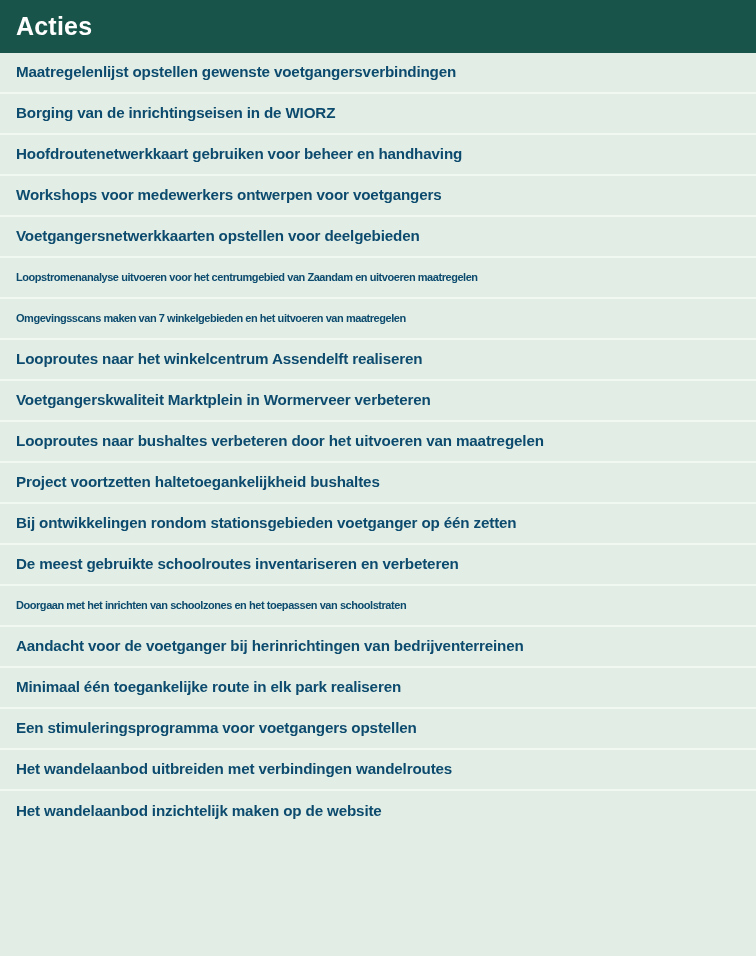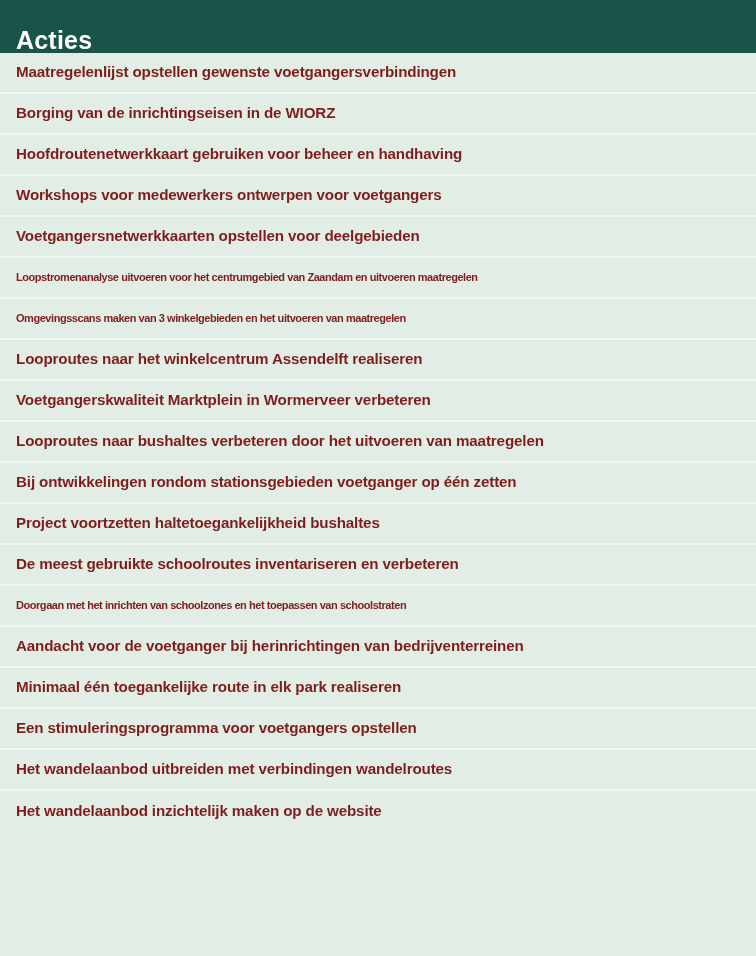--- a/index.html
+++ b/index.html
@@ -21,21 +21,21 @@
     display: flex;
     flex-direction: column;
     overflow: hidden;
   }
 
   .panel-header {
     background: #18544a;
     height: 53px;
     min-height: 53px;
     display: flex;
-    align-items: flex-end;
+    align-items: center;
     padding: 0 0 0 16px;
     box-sizing: border-box;
   }
 
   .panel-title {
     color: #ffffff;
     font-size: 25px;
     font-weight: bold;
     letter-spacing: 0.2px;
     line-height: 1;
@@ -61,21 +61,21 @@
     border-bottom: 2px solid #f1f8f2;
     white-space: nowrap;
     overflow: hidden;
   }
 
   .action-row:last-child {
     border-bottom: none;
   }
 
   .action-label {
-    color: #7f1d1d;
+    color: #0c4a6e;
     font-size: 15.2px;
     font-weight: bold;
     line-height: 1.1;
     letter-spacing: -0.15px;
     white-space: nowrap;
   }
 
   .action-row.tight .action-label {
     font-size: 11px;
     letter-spacing: -0.45px;
@@ -103,36 +103,36 @@
       <div class="action-row">
         <span class="action-label">Workshops voor medewerkers ontwerpen voor voetgangers</span>
       </div>
       <div class="action-row">
         <span class="action-label">Voetgangersnetwerkkaarten opstellen voor deelgebieden</span>
       </div>
       <div class="action-row tight">
         <span class="action-label">Loopstromenanalyse uitvoeren voor het centrumgebied van Zaandam en uitvoeren maatregelen</span>
       </div>
       <div class="action-row tight">
-        <span class="action-label">Omgevingsscans maken van 3 winkelgebieden en het uitvoeren van maatregelen</span>
+        <span class="action-label">Omgevingsscans maken van 7 winkelgebieden en het uitvoeren van maatregelen</span>
       </div>
       <div class="action-row">
         <span class="action-label">Looproutes naar het winkelcentrum Assendelft realiseren</span>
       </div>
       <div class="action-row">
         <span class="action-label">Voetgangerskwaliteit Marktplein in Wormerveer verbeteren</span>
       </div>
       <div class="action-row">
         <span class="action-label">Looproutes naar bushaltes verbeteren door het uitvoeren van maatregelen</span>
       </div>
       <div class="action-row">
-        <span class="action-label">Bij ontwikkelingen rondom stationsgebieden voetganger op één zetten</span>
+        <span class="action-label">Project voortzetten haltetoegankelijkheid bushaltes</span>
       </div>
       <div class="action-row">
-        <span class="action-label">Project voortzetten haltetoegankelijkheid bushaltes</span>
+        <span class="action-label">Bij ontwikkelingen rondom stationsgebieden voetganger op één zetten</span>
       </div>
       <div class="action-row">
         <span class="action-label">De meest gebruikte schoolroutes inventariseren en verbeteren</span>
       </div>
       <div class="action-row tight">
         <span class="action-label">Doorgaan met het inrichten van schoolzones en het toepassen van schoolstraten</span>
       </div>
       <div class="action-row">
         <span class="action-label">Aandacht voor de voetganger bij herinrichtingen van bedrijventerreinen</span>
       </div>

